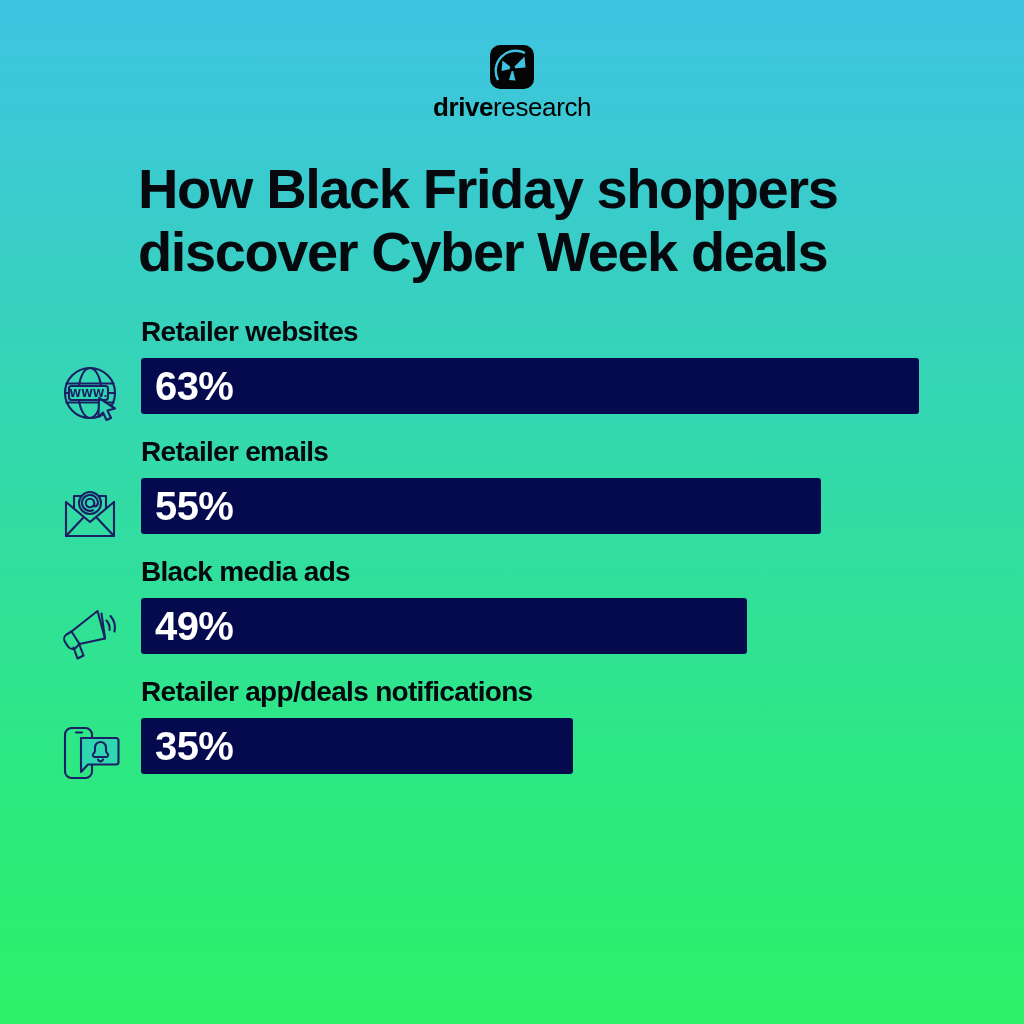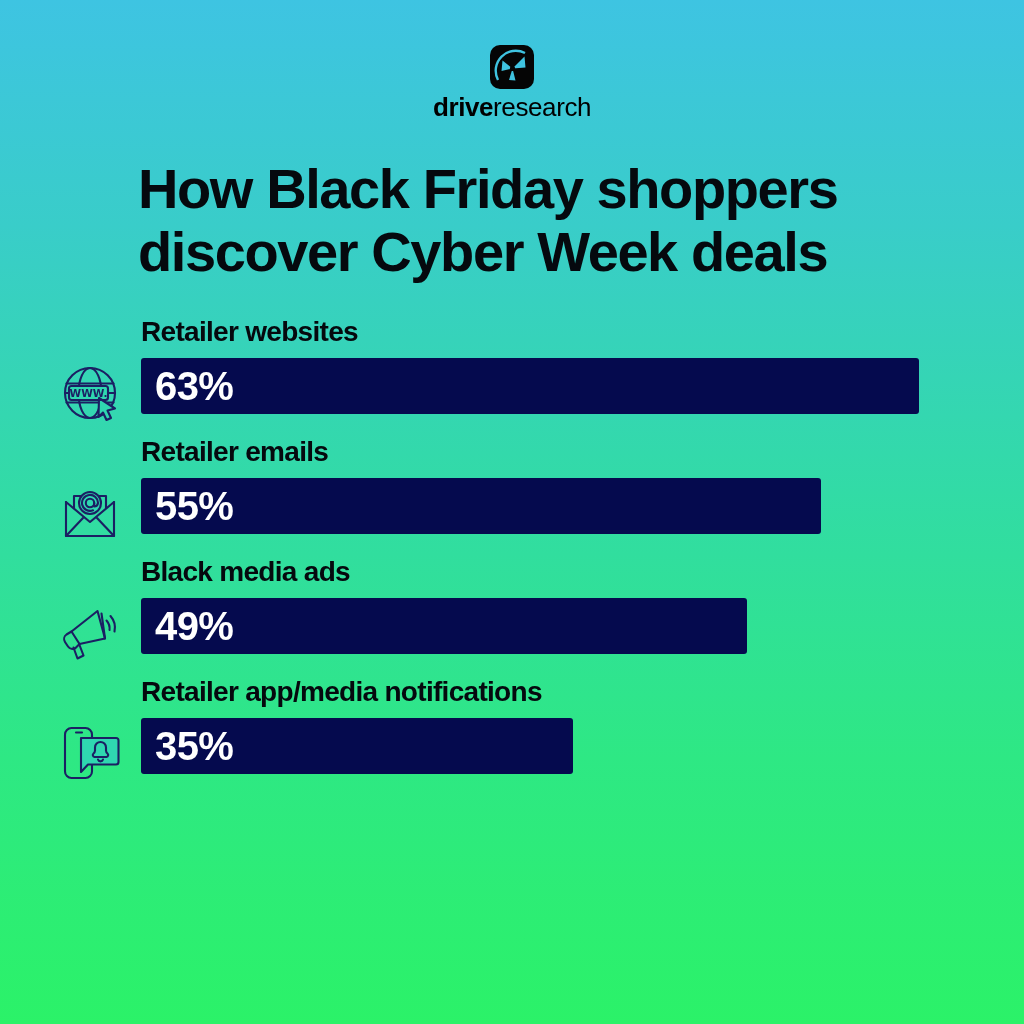--- a/index.html
+++ b/index.html
@@ -218,21 +218,21 @@
             <path d="M56.5 18 A18 18 0 0 1 60.5 33.5"></path>
           </svg>
         </div>
         <div class="bar" style="width:606px">
           <span class="bar-value">49%</span>
         </div>
       </div>
     </div>
 
     <div class="row">
-      <div class="row-label">Retailer app/media notifications</div>
+      <div class="row-label">Retailer app/deals notifications</div>
       <div class="row-body">
         <div class="row-icon">
           <svg viewBox="0 0 72 70" fill="none" stroke="#1B1F63" stroke-width="2.1" stroke-linecap="round" stroke-linejoin="round">
             <rect x="11" y="10" width="27" height="50" rx="6.5"></rect>
             <path d="M22 14.5 L28 14.5"></path>
             <path d="M27 20 L62 20 A2.5 2.5 0 0 1 64.5 22.5 L64.5 44 A2.5 2.5 0 0 1 62 46.5 L34 46.5 L27 54 Z" fill="#2FD7B0" stroke="#1B1F63"></path>
             <path d="M40.5 39 L52.5 39 A2 2 0 0 0 53.5 35.5 A4 4 0 0 1 52 32.5 L52 29.5 A5.5 5.5 0 0 0 41 29.5 L41 32.5 A4 4 0 0 1 39.5 35.5 A2 2 0 0 0 40.5 39 Z"></path>
             <path d="M44 41.5 A2.6 2.6 0 0 0 49 41.5"></path>
           </svg>
         </div>

